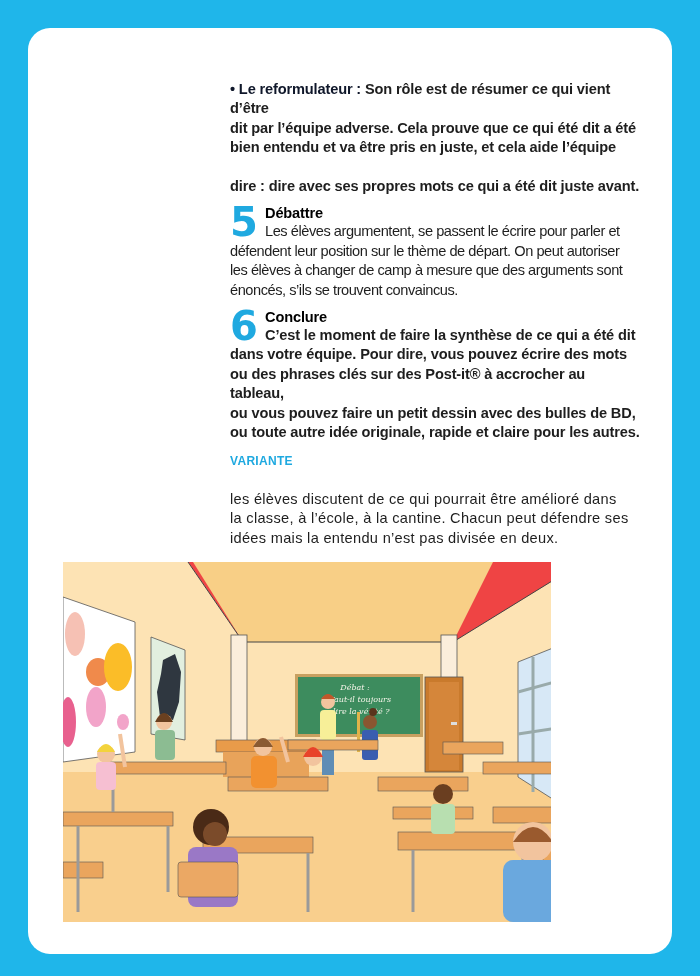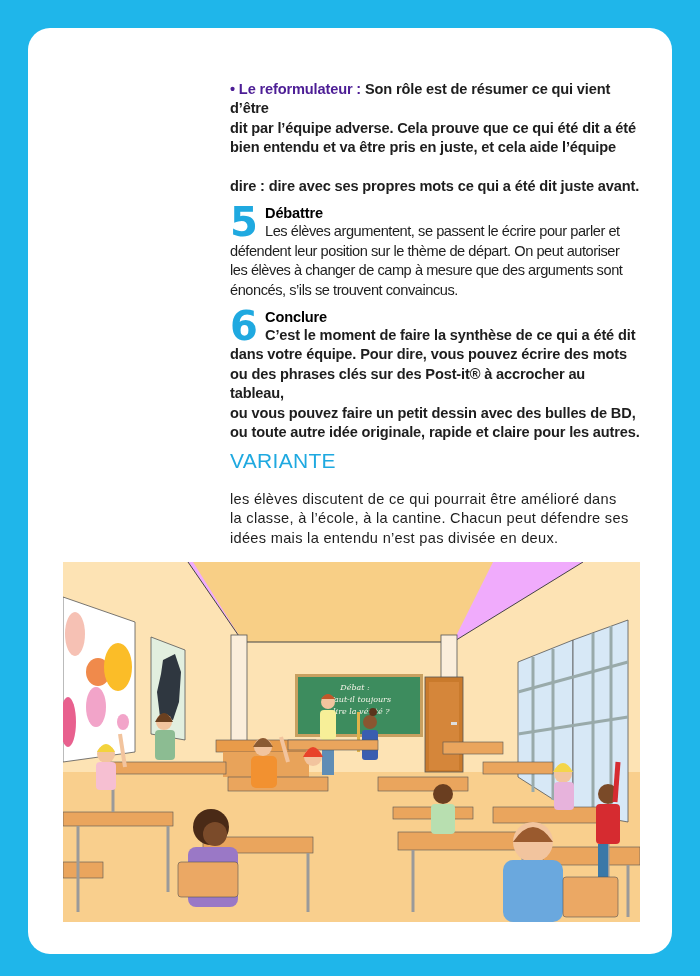--- a/index.html
+++ b/index.html
@@ -20,21 +20,21 @@
       position: absolute;
       left: 230px; top: 80px;
       width: 410px;
       color: #1e1e1e;
       font-size: 14.6px;
       line-height: 19.4px;
       letter-spacing: -0.15px;
     }
     .para { margin-bottom: 8px; }
     .bold { font-weight: bold; }
-    .accent { color: #4c1d95; font-weight: bold; }
+    .accent { color: #0f172a; font-weight: bold; }
     .step { position: relative; margin-bottom: 8px; }
     .step-num {
       position: absolute;
       left: 0; top: -2px;
       font-size: 40px;
       line-height: 40px;
       font-weight: bold;
       color: #1fa9e0;
       font-family: "DejaVu Sans", sans-serif;
     }
@@ -43,34 +43,34 @@
       padding-left: 35px;
       color: #000000;
       font-weight: bold;
       line-height: 18px;
     }
     .step-body .first { padding-left: 35px; display: inline-block; }
     .step-body { display: block; }
     .condensed { letter-spacing: -0.45px; }
     .variante-title {
       color: #1fa9e0;
-      font-weight: normal;
-      font-size: 21px;
+      font-weight: bold;
+      font-size: 12px;
       letter-spacing: 0.3px;
       line-height: 20px;
     }
     .variante-body { letter-spacing: 0.3px; }
 
     
     .illus {
       position: absolute;
       left: 63px; top: 562px;
-      width: 577px; height: 360px;
+      width: 488px; height: 360px;
       overflow: hidden;
-      background: #f0abfc;
+      background: #ef4444;
     }
     .illus svg { display: block; }
     .board-text {
       font-family: "DejaVu Serif", serif;
       font-style: italic;
       fill: #f4f4e8;
       font-size: 8px;
     }
   </style>
 </head>

